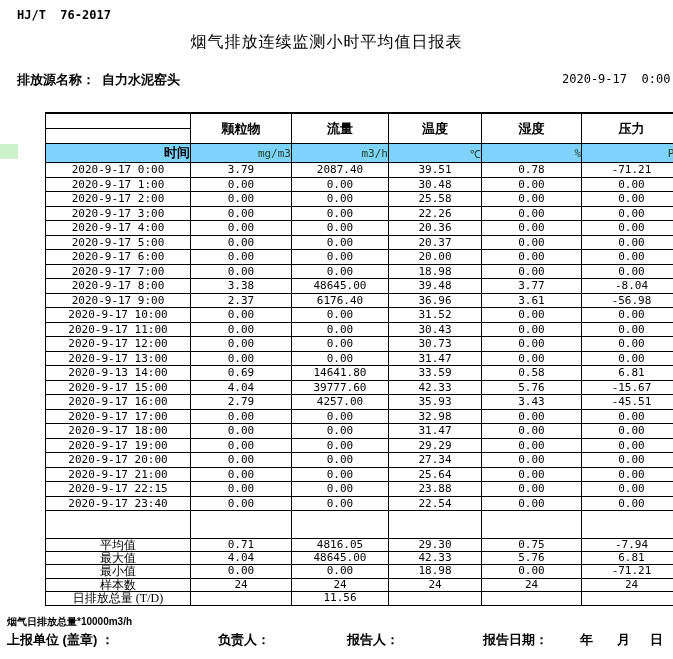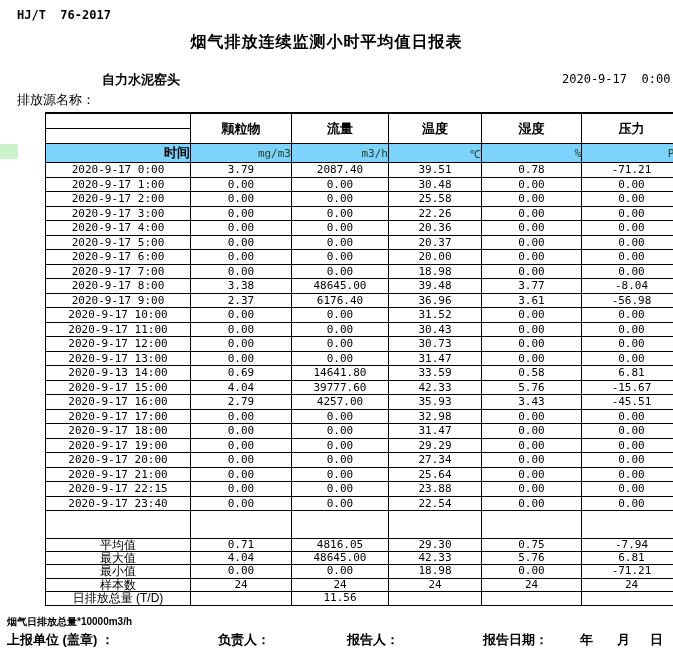--- a/index.html
+++ b/index.html
@@ -3,22 +3,22 @@
 <meta charset="utf-8">
 <style>
   html,body{margin:0;padding:0;}
   body{
     width:673px;height:659px;position:relative;overflow:hidden;
     background:#ffffff;color:#000;
     font-family:"Liberation Sans",sans-serif;
   }
   .abs{position:absolute;white-space:pre;}
   .std-code{left:17px;top:8px;font-size:12px;font-weight:bold;font-family:"DejaVu Sans Mono",monospace;}
-  .title{left:0;right:20px;top:32px;text-align:center;font-size:16px;font-weight:bold;letter-spacing:1px;}
-  .src-label{left:17px;top:71px;font-size:13px;font-weight:normal;margin-top:20px;}
+  .title{left:0;right:20px;top:32px;text-align:center;font-size:16px;font-weight:normal;letter-spacing:1px;}
+  .src-label{left:17px;top:71px;font-size:13px;font-weight:bold;}
   .src-name{left:102px;top:71px;font-size:13px;font-weight:bold;}
   .hdr-date{left:562px;top:72px;font-size:12px;font-family:"DejaVu Sans Mono",monospace;}
 
   .green-strip{position:absolute;left:0;top:144px;width:18px;height:15px;background:#ccf2cc;}
 
   table.report{
     position:absolute;left:17px;top:112px;
     border-collapse:collapse;table-layout:fixed;width:636px;
     border:1px solid #000;border-top:2px solid #000;margin-left:28px;
   }
@@ -27,21 +27,21 @@
     text-align:center;vertical-align:middle;overflow:hidden;
   }
   tr.hr1 td,tr.hr1 th{height:14px;}
   th.param{font-size:13px;font-weight:bold;}
   tr.unit-row td{height:14px;background:#7dd3fc;text-align:right;}
   td.time-hdr{font-size:13px;font-weight:bold;}
   td.unit-cell{font-size:11px;color:#1f3d1f;font-family:"DejaVu Sans Mono",monospace;}
   tbody.data tr td{height:13.5px;font-size:11px;line-height:13px;font-family:"DejaVu Sans Mono",monospace;}
   tr.blank-row td{height:27px;}
   tbody.summary tr td{height:12.2px;font-size:11px;line-height:12px;font-family:"DejaVu Sans Mono",monospace;}
-  tbody.summary tr td.sum-label{font-size:12px;font-family:Liberation Sans, sans-serif;white-space:pre;}
+  tbody.summary tr td.sum-label{font-size:12px;font-family:Liberation Serif, serif;white-space:pre;}
   tbody.summary tr.total-row td{height:12.8px;}
 
   .foot-note{left:7px;top:615px;font-size:10px;font-weight:bold;}
   .foot-line{top:631px;font-size:13px;font-weight:bold;}
   .f-unit{left:7px;}
   .f-resp{left:218px;text-align:center;}
   .f-reporter{left:347px;}
   .f-date{left:483px;}
   .f-year{left:580px;}
   .f-month{left:617px;}

